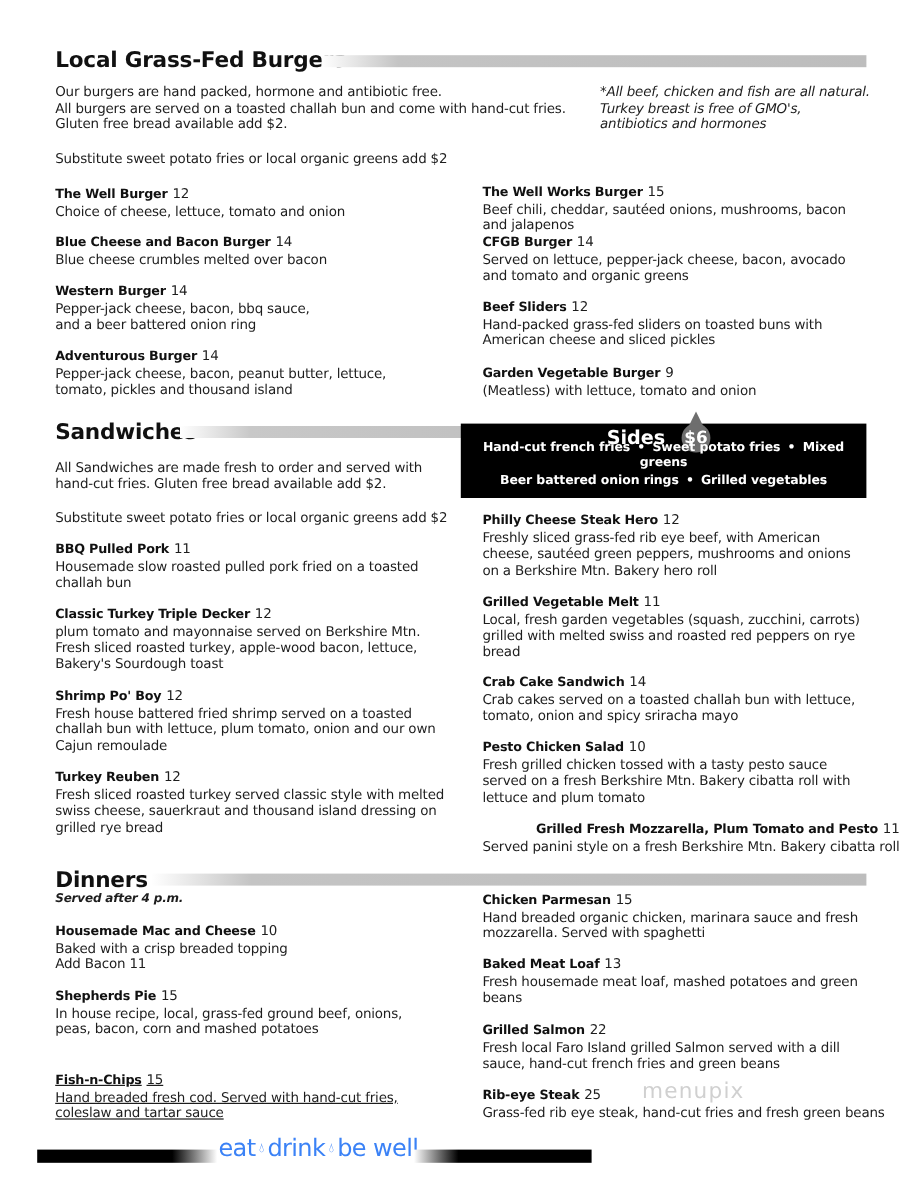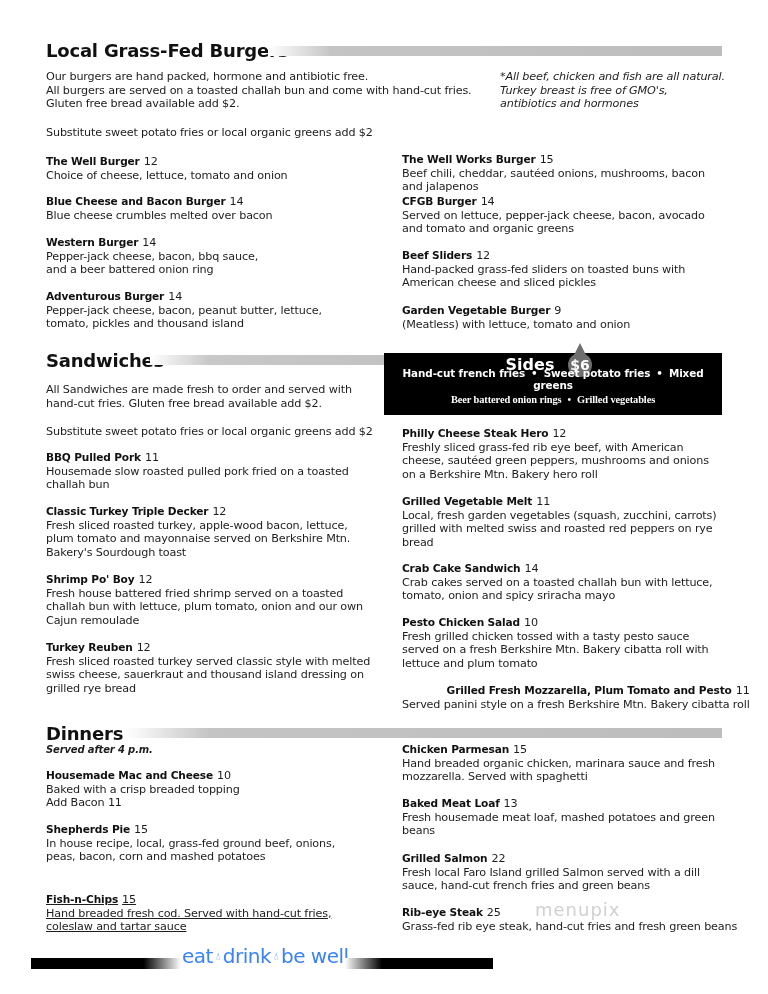--- a/index.html
+++ b/index.html
@@ -152,40 +152,40 @@
 
 <div class="sides-box">
   <div class="sides-drop-tip"></div>
   <div class="sides-title">
     <span class="title-text">Sides</span>
   </div>
   <div class="sides-price">$6</div>
   <div class="sides-line" style="top:14px;">
     <span>Hand-cut french fries</span><span class="dot">•</span><span>Sweet potato fries</span><span class="dot">•</span><span>Mixed greens</span>
   </div>
-  <div class="sides-line" style="top:41px;font-family:Liberation Serif, serif;">
+  <div class="sides-line" style="top:41px;">
     <span>Beer battered onion rings</span><span class="dot">•</span><span>Grilled vegetables</span>
   </div>
 </div>
 
 <div class="txt" style="left:46px; top:383px;">
   <div>All Sandwiches are made fresh to order and served with</div>
   <div>hand-cut fries. Gluten free bread available add $2.</div>
 </div>
 <div class="txt" style="left:46px; top:425px;">Substitute sweet potato fries or local organic greens add $2</div>
 
 <div class="item" style="left:46px; top:451px;">
   <span class="name">BBQ Pulled Pork</span><span class="price">11</span>
   <span class="desc">Housemade slow roasted pulled pork fried on a toasted</span>
   <span class="desc">challah bun</span>
 </div>
 <div class="item" style="left:46px; top:505px;">
   <span class="name">Classic Turkey Triple Decker</span><span class="price">12</span>
+  <span class="desc">plum tomato and mayonnaise served on Berkshire Mtn.</span>
   <span class="desc">Fresh sliced roasted turkey, apple-wood bacon, lettuce,</span>
-  <span class="desc">plum tomato and mayonnaise served on Berkshire Mtn.</span>
   <span class="desc">Bakery's Sourdough toast</span>
 </div>
 <div class="item" style="left:46px; top:573px;">
   <span class="name">Shrimp Po' Boy</span><span class="price">12</span>
   <span class="desc">Fresh house battered fried shrimp served on a toasted</span>
   <span class="desc">challah bun with lettuce, plum tomato, onion and our own</span>
   <span class="desc">Cajun remoulade</span>
 </div>
 <div class="item" style="left:46px; top:641px;">
   <span class="name">Turkey Reuben</span><span class="price">12</span>

